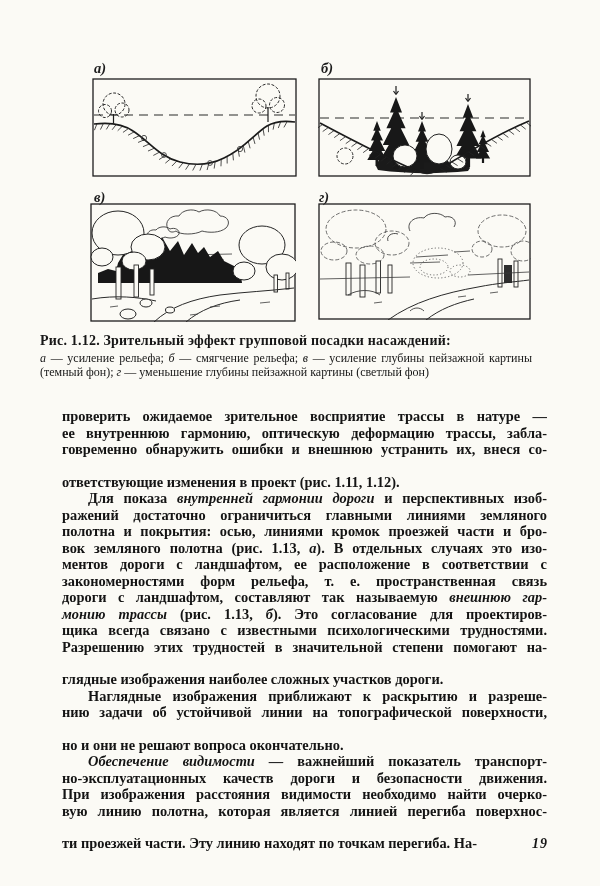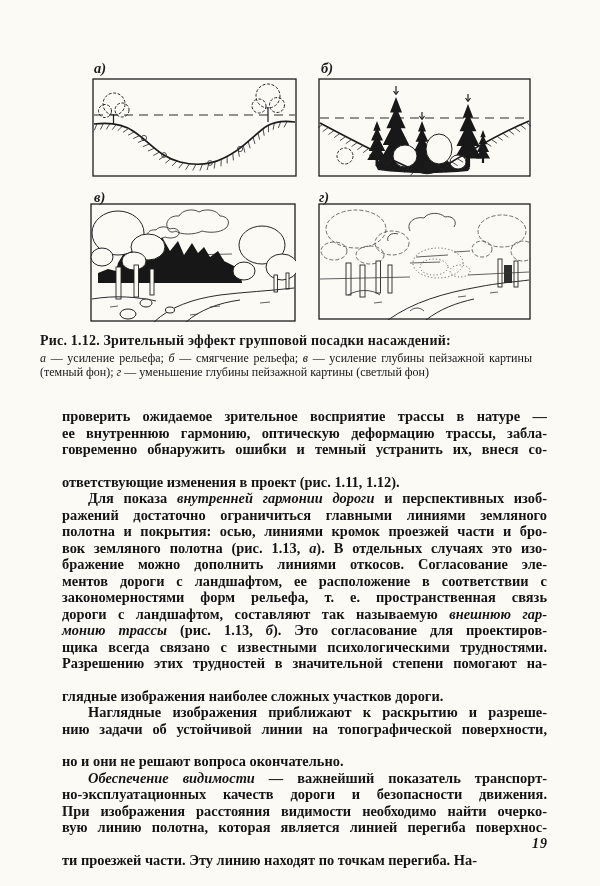--- a/index.html
+++ b/index.html
@@ -264,27 +264,26 @@
     <div class="cap-title">Рис. 1.12. Зрительный эффект групповой посадки насаждений:</div>
     <div>
         <div class="cap-line just"><em>а</em><span> — усиление рельефа; </span><em>б</em><span> — смягчение рельефа; </span><em>в</em><span> — усиление глубины пейзажной картины</span></div>
         <div class="cap-line"><span>(темный фон); </span><em>г</em><span> — уменьшение глубины пейзажной картины (светлый фон)</span></div>
       </div>
   </div>
 
   <div id="body">
       <div class="bl"><span>проверить ожидаемое зрительное восприятие трассы в натуре —</span></div>
       <div class="bl"><span>ее внутреннюю гармонию, оптическую деформацию трассы, забла-</span></div>
-      <div class="bl"><span>говременно обнаружить ошибки и темный устранить их, внеся со-</span></div>
+      <div class="bl"><span>говременно обнаружить ошибки и внешнюю устранить их, внеся со-</span></div>
       <div class="bl end"><span>ответствующие изменения в проект (рис. 1.11, 1.12).</span></div>
       <div class="bl ind"><span>Для показа </span><em>внутренней гармонии дороги</em><span> и перспективных изоб-</span></div>
       <div class="bl"><span>ражений достаточно ограничиться главными линиями земляного</span></div>
       <div class="bl"><span>полотна и покрытия: осью, линиями кромок проезжей части и бро-</span></div>
       <div class="bl"><span>вок земляного полотна (рис. 1.13, </span><em>а</em><span>). В отдельных случаях это изо-</span></div>
-      <div class="bl"><span>бражение можно дополнить линиями откосов. Согласование эле-</span></div>
       <div class="bl"><span>ментов дороги с ландшафтом, ее расположение в соответствии с</span></div>
       <div class="bl"><span>закономерностями форм рельефа, т. е. пространственная связь</span></div>
       <div class="bl"><span>дороги с ландшафтом, составляют так называемую </span><em>внешнюю гар-</em></div>
       <div class="bl"><em>монию трассы</em><span> (рис. 1.13, </span><em>б</em><span>). Это согласование для проектиров-</span></div>
       <div class="bl"><span>щика всегда связано с известными психологическими трудностями.</span></div>
       <div class="bl"><span>Разрешению этих трудностей в значительной степени помогают на-</span></div>
       <div class="bl end"><span>глядные изображения наиболее сложных участков дороги.</span></div>
       <div class="bl ind"><span>Наглядные изображения приближают к раскрытию и разреше-</span></div>
       <div class="bl"><span>нию задачи об устойчивой линии на топографической поверхности,</span></div>
       <div class="bl end"><span>но и они не решают вопроса окончательно.</span></div>

